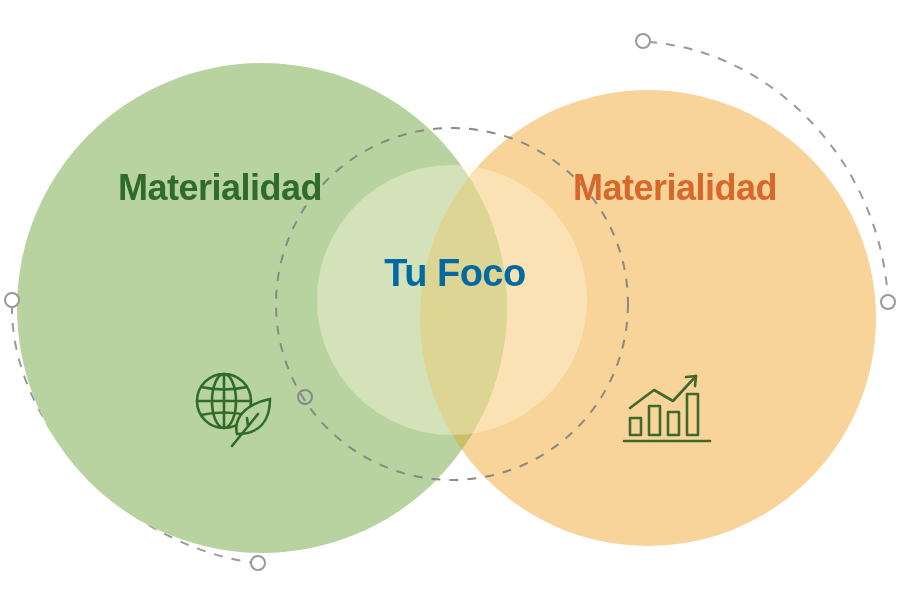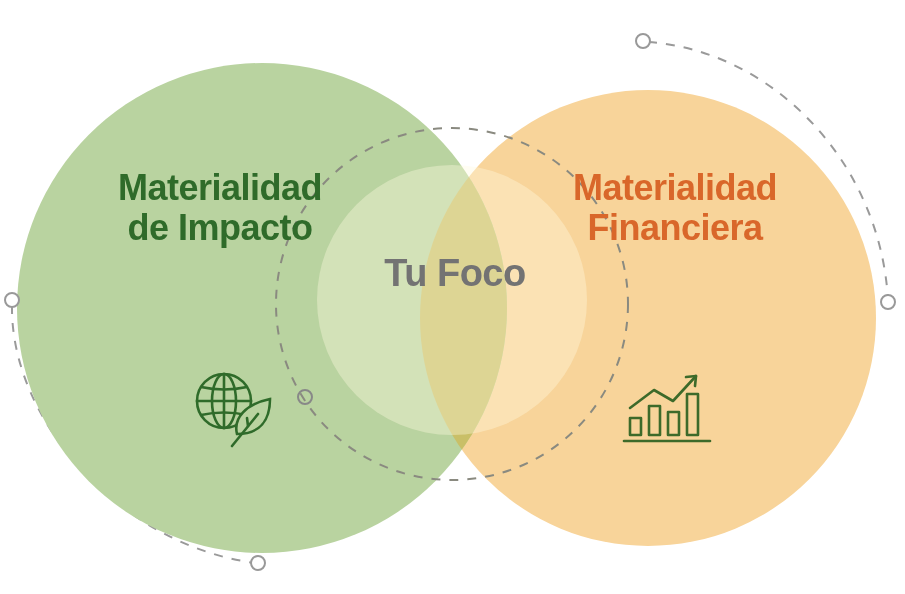--- a/index.html
+++ b/index.html
@@ -2,21 +2,21 @@
 <html><head>
 <meta charset="utf-8">
 <style>
   html, body { margin: 0; padding: 0; background: #ffffff; }
   body { width: 905px; height: 594px; overflow: hidden; position: relative; font-family: "Liberation Sans", "DejaVu Sans", sans-serif; }
   .stage { position: absolute; left: 0; top: 0; width: 905px; height: 462px; }
   .stage svg { position: absolute; left: 0; top: 0; }
   .label { position: absolute; font-weight: bold; text-align: center; line-height: 1.12; letter-spacing: -0.5px; }
   .label-left { left: 70px; top: 168px; width: 300px; font-size: 36px; color: #2f6b2a; }
   .label-right { left: 520px; top: 168px; width: 310px; font-size: 36px; color: #d9672a; }
-  .label-center { left: 300px; top: 252px; width: 310px; font-size: 38px; color: #737373; }
+  .label-center { left: 300px; top: 252px; width: 310px; font-size: 38px; color: #0369a1; }
   .label span { display: block; }
   .icon { position: absolute; }
 </style>
 </head>
 <body>
 
 <div class="stage">
   <svg width="905" height="594" viewBox="0 0 905 594" xmlns="http://www.w3.org/2000/svg">
     <defs>
       <clipPath id="clipLeft">
@@ -40,26 +40,24 @@
 
     <circle cx="12" cy="300" r="7" fill="#ffffff" stroke="#999999" stroke-width="2"></circle>
     <circle cx="258" cy="563" r="7" fill="#ffffff" stroke="#999999" stroke-width="2"></circle>
     <circle cx="643" cy="41" r="7" fill="#ffffff" stroke="#999999" stroke-width="2"></circle>
     <circle cx="888" cy="302" r="7" fill="#ffffff" stroke="#999999" stroke-width="2"></circle>
     <circle cx="305" cy="397" r="7" fill="none" stroke="#888888" stroke-width="2"></circle>
   </svg>
 
   <div class="label label-left">
     <span>Materialidad</span>
-    <span>de Impacto</span>
   </div>
 
   <div class="label label-right">
     <span>Materialidad</span>
-    <span>Financiera</span>
   </div>
 
   <div class="label label-center">
     <span>Tu Foco</span>
   </div>
 
   <svg class="icon" style="left:188px; top:368px;" width="90" height="85" viewBox="0 0 90 85">
     <g fill="none" stroke="#2f6b2a" stroke-width="2.6" stroke-linecap="round">
       <circle cx="36" cy="33" r="27"></circle>
       <ellipse cx="36" cy="33" rx="12" ry="27"></ellipse>

